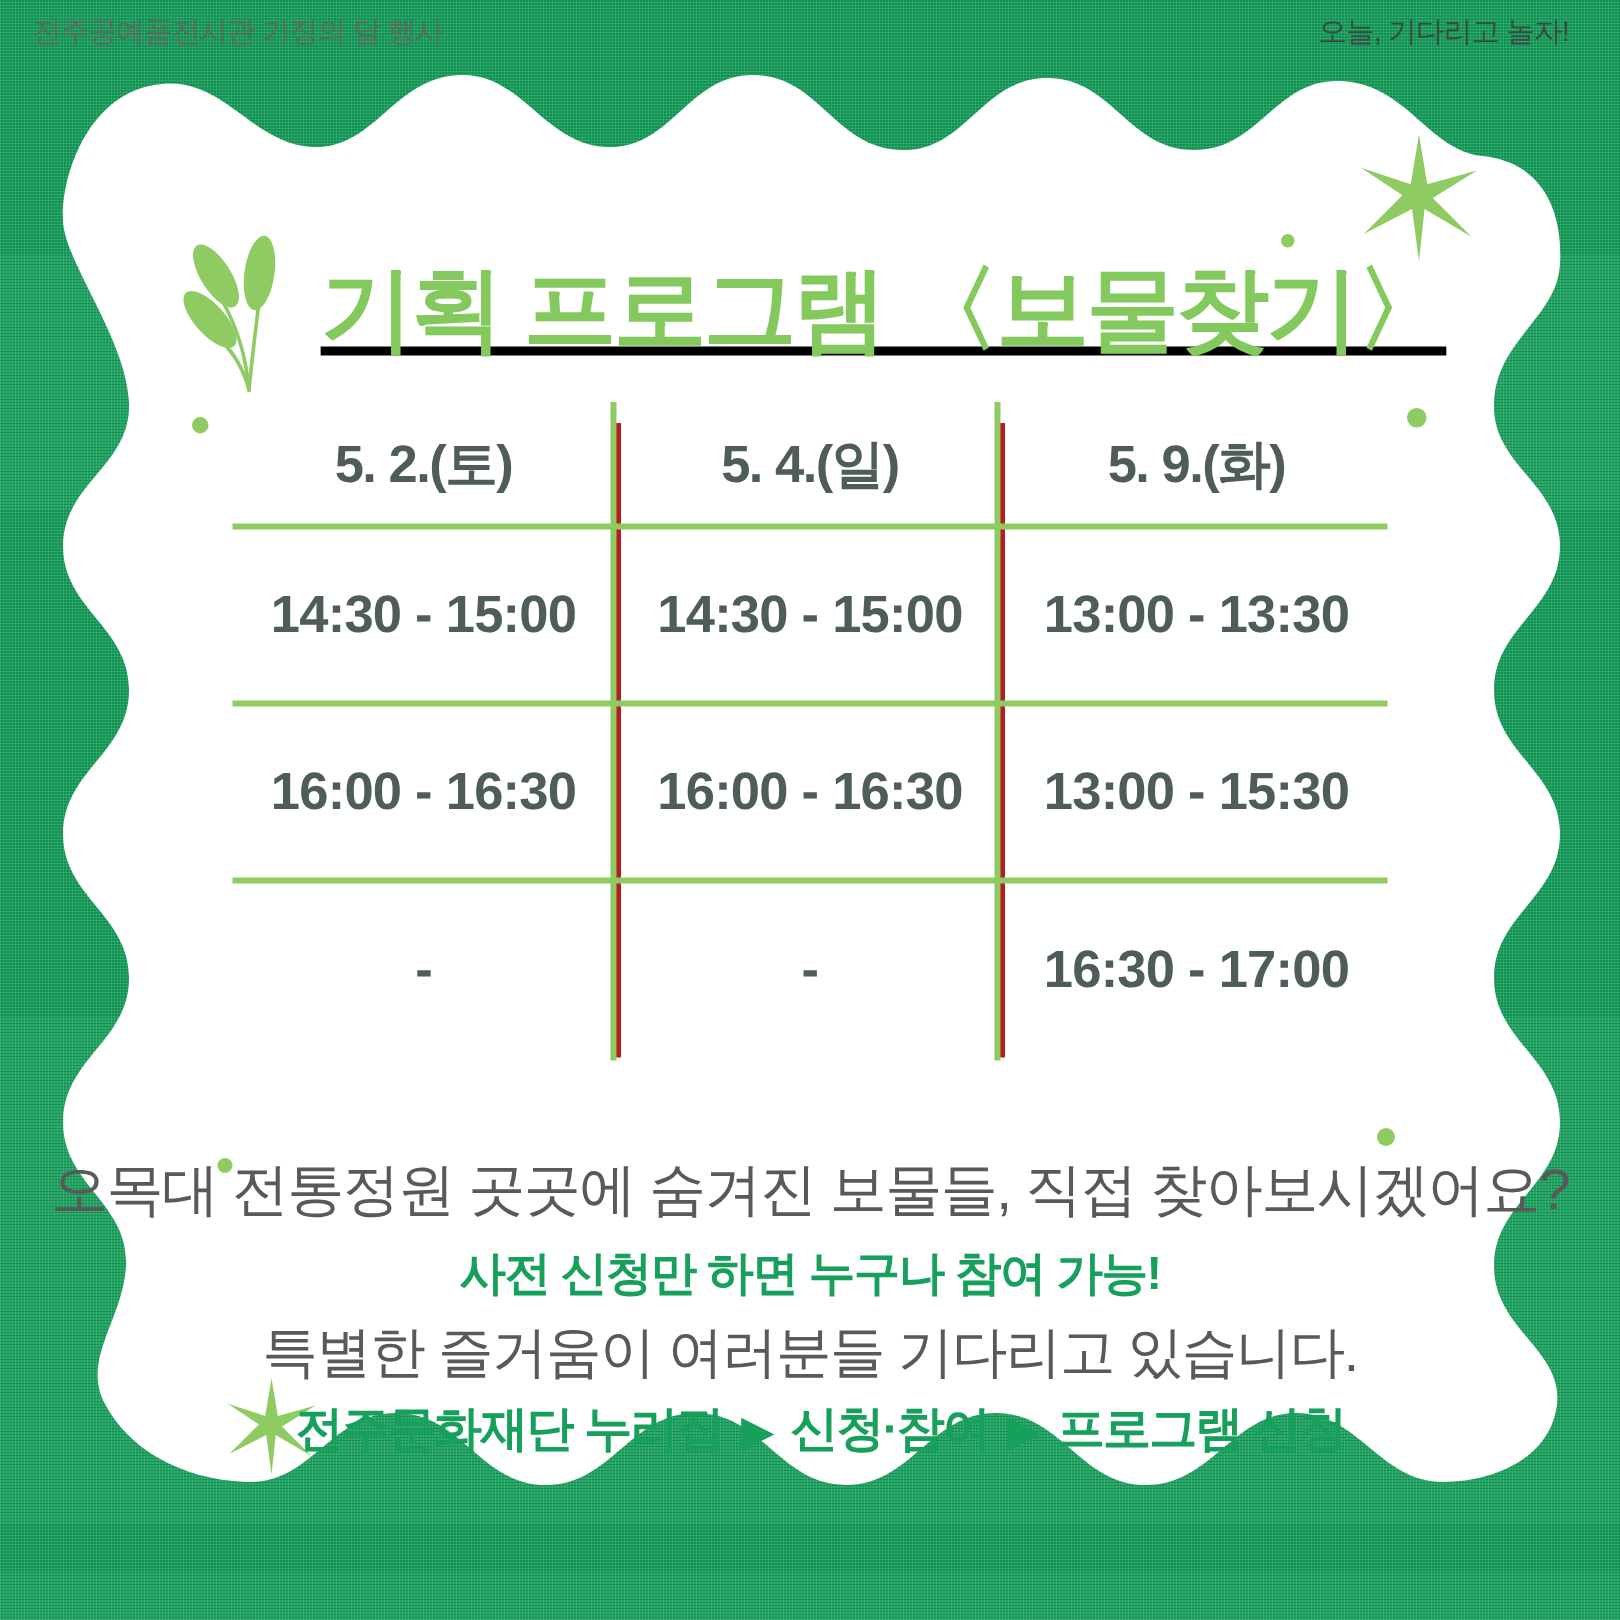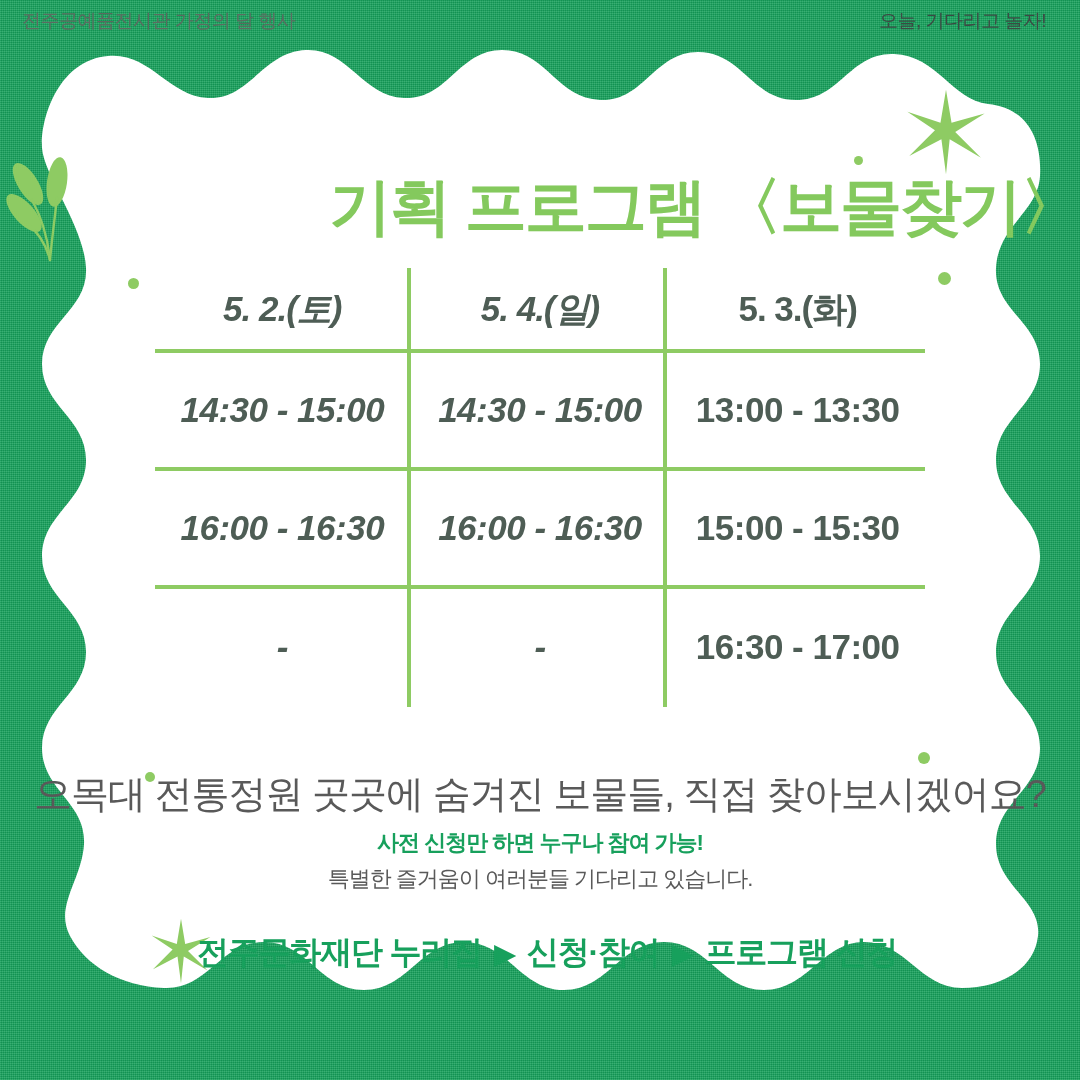--- a/index.html
+++ b/index.html
@@ -35,22 +35,23 @@
   }
   #event-label{ left:22px; color:#5a6b60; }
   #slogan{ right:34px; color:#3c4a44; }
 
   
   #content{ position:absolute; inset:0; z-index:4; }
 
   
   #title-row{
     position:absolute; left:0; right:0; top:150px;
-    display:flex; align-items:center; justify-content:space-between;
+    display:flex; align-items:center; justify-content:center;
     gap:14px;
+    text-decoration:underline;
   }
   #leaf-icon{ width:84px; height:108px; flex:none; margin-top:6px; }
   #program-title{
     font-size:62px; font-weight:bold;
     color:#84c95d;
     letter-spacing:-2px;
     white-space:nowrap;
     line-height:1;
   }
 
@@ -79,38 +80,38 @@
     border-bottom:4px solid #8ecb63;
   }
   #schedule td{
     font-size:35px;
     height:118px;
     letter-spacing:-0.5px;
     border-bottom:4px solid #8ecb63;
   }
   #schedule tr:last-child td{ border-bottom:none; }
   #schedule th:not(:last-child),
-  #schedule td:not(:last-child){ border-right:4px solid #ffffff;font-style:italic; }
+  #schedule td:not(:last-child){ border-right:4px solid #b91c1c; }
   
   #vrule-1, #vrule-2{
     position:absolute; top:-14px; width:4px; background:#8ecb63;
     height:calc(100% + 16px);
   }
   #vrule-1{ left:252px; }
   #vrule-2{ left:508px; }
 
   
   #desc{
     position:absolute; left:0; right:0; top:768px;
     text-align:center;
   }
   #desc p{ line-height:1.42; letter-spacing:-1px; white-space:nowrap; }
   #desc-line-1{ font-size:38px; color:#595959; font-weight:500; }
-  #desc-line-2{ font-size:22px; color:#17a05c; font-weight:bold; margin-top:5px; }
-  #desc-line-3{ font-size:22px; color:#595959; font-weight:500; margin-top:5px; }
+  #desc-line-2{ font-size:31px; color:#17a05c; font-weight:bold; margin-top:5px; }
+  #desc-line-3{ font-size:37px; color:#595959; font-weight:500; margin-top:5px; }
 
   
   #apply-path{
     position:absolute; left:0; right:0; top:931px;
     text-align:center;
     font-size:32px; font-weight:bold;
     color:#17a05c;
     letter-spacing:-1.2px;
     white-space:nowrap;
     padding-left:14px;
@@ -202,33 +203,33 @@
   </div>
 
   <div id="schedule">
     <div id="vrule-1"></div>
     <div id="vrule-2"></div>
     <table>
       <thead>
         <tr>
           <th>5. 2.(토)</th>
           <th>5. 4.(일)</th>
-          <th>5. 3.(화)</th>
+          <th>5. 9.(화)</th>
         </tr>
       </thead>
       <tbody>
         <tr>
           <td>14:30 - 15:00</td>
           <td>14:30 - 15:00</td>
           <td>13:00 - 13:30</td>
         </tr>
         <tr>
           <td>16:00 - 16:30</td>
           <td>16:00 - 16:30</td>
-          <td>15:00 - 15:30</td>
+          <td>13:00 - 15:30</td>
         </tr>
         <tr>
           <td>-</td>
           <td>-</td>
           <td>16:30 - 17:00</td>
         </tr>
       </tbody>
     </table>
   </div>
 

